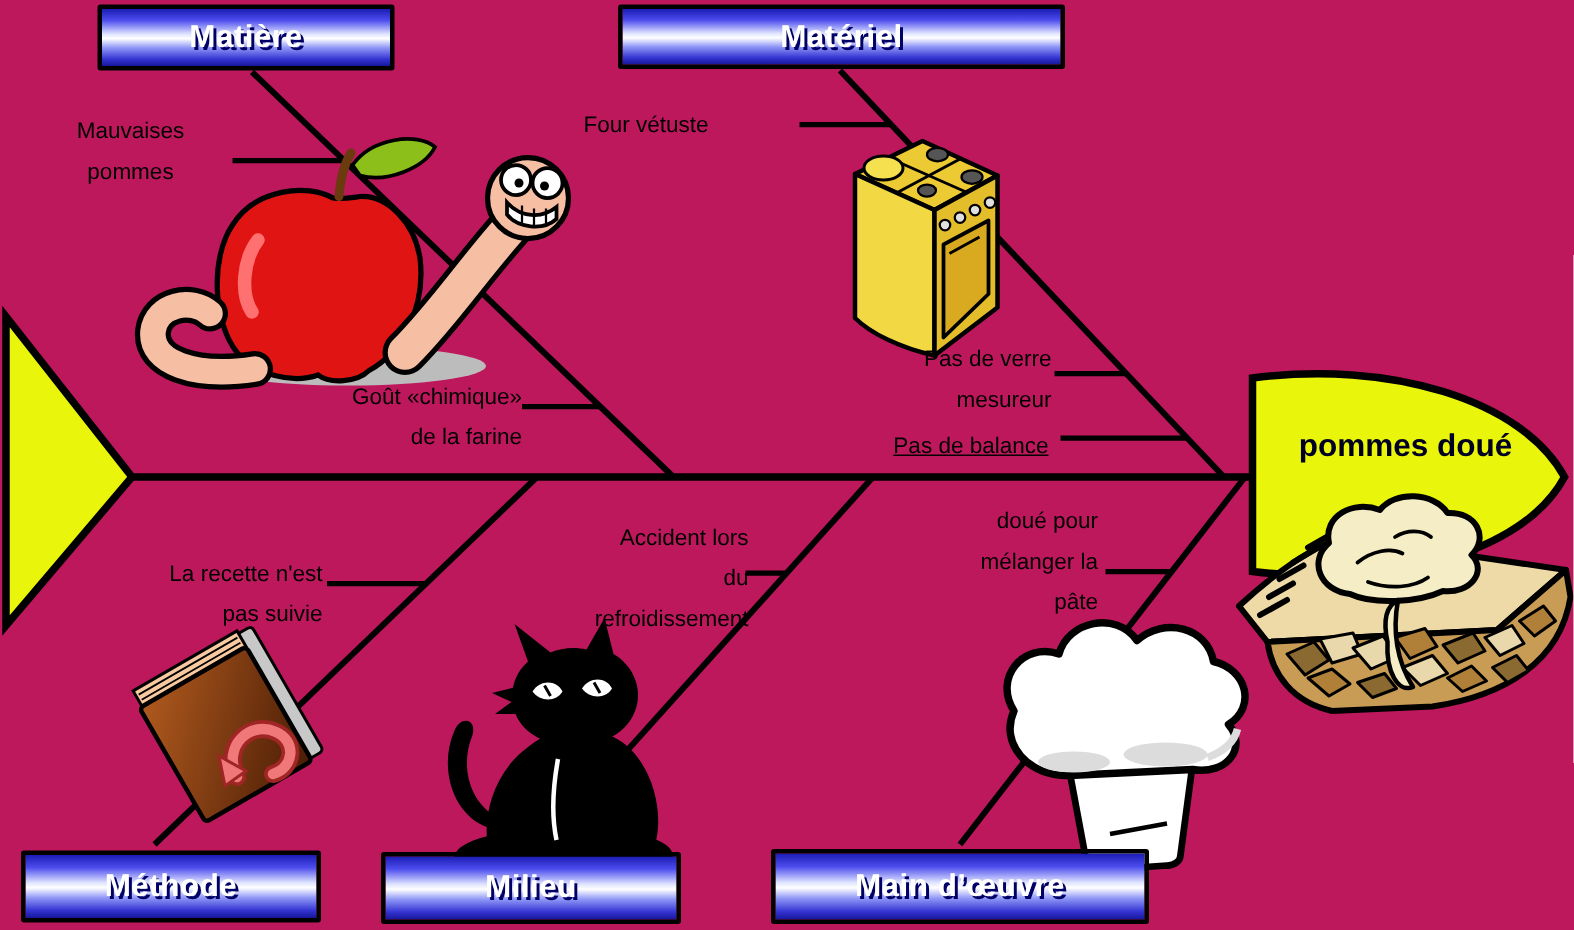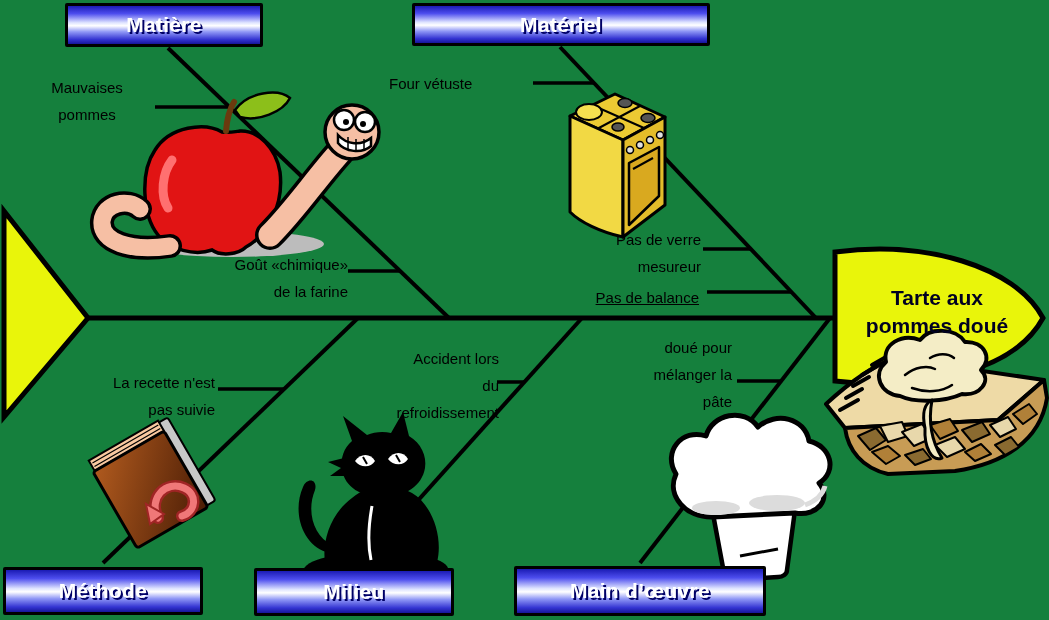--- a/index.html
+++ b/index.html
@@ -1,17 +1,17 @@
 <!DOCTYPE html>
 <html><head>
 <meta charset="utf-8">
 <style>
   html,body{margin:0;padding:0;background:#fff;}
   #stage{
-    position:relative;width:1049px;height:620px;background:#15803d;overflow:hidden;
+    position:relative;width:1049px;height:620px;background:#be185d;overflow:hidden;
     font-family:"Liberation Sans",sans-serif;
   }
   #diagram-svg{position:absolute;left:0;top:0;width:1049px;height:620px;}
   .cat-box{
     position:absolute;display:flex;align-items:center;justify-content:center;
     border:3px solid #000;border-radius:2px;box-sizing:border-box;
     background:linear-gradient(180deg,#1b1bb4 0%,#4d4dee 20%,#dfe4ff 44%,#ffffff 52%,#8f97f6 68%,#3434d2 88%,#16169a 100%);
     color:#fff;font-weight:bold;font-size:21px;letter-spacing:.3px;
     text-shadow:2px 2px 0 #000066;
   }
@@ -153,21 +153,21 @@
       <path d="M932,400 c-4,22 0,42 10,58 c-10,4 -18,-10 -17,-30 c-3,-14 -1,-24 7,-28 Z" fill="#f4edc6" stroke="#000" stroke-width="3" stroke-linejoin="round"></path>
     </g>
   </svg>
 
   <div class="cat-box" style="left:65px;top:3px;width:198px;height:44px;">
     <span>Matière</span>
   </div>
   <div class="cat-box" style="left:412px;top:3px;width:298px;height:43px;">
     <span>Matériel</span>
   </div>
-  <div class="cat-box" style="left:3px;top:567px;width:200px;height:48px;">
+  <div class="cat-box" style="left:14px;top:567px;width:200px;height:48px;">
     <span>Méthode</span>
   </div>
   <div class="cat-box" style="left:254px;top:568px;width:200px;height:48px;">
     <span>Milieu</span>
   </div>
   <div class="cat-box" style="left:514px;top:566px;width:252px;height:50px;">
     <span>Main d’œuvre</span>
   </div>
 
   <div class="cause center" style="left:12px;top:74px;width:150px;">
@@ -197,17 +197,16 @@
     <span>du</span>
     <span>refroidissement</span>
   </div>
   <div class="cause right" style="left:569px;top:334px;width:163px;">
     <span>doué pour</span>
     <span>mélanger la</span>
     <span>pâte</span>
   </div>
 
   <div class="effect-label">
-    <span>Tarte aux</span>
     <span>pommes doué</span>
   </div>
 
 </div>
 
 </body></html>

